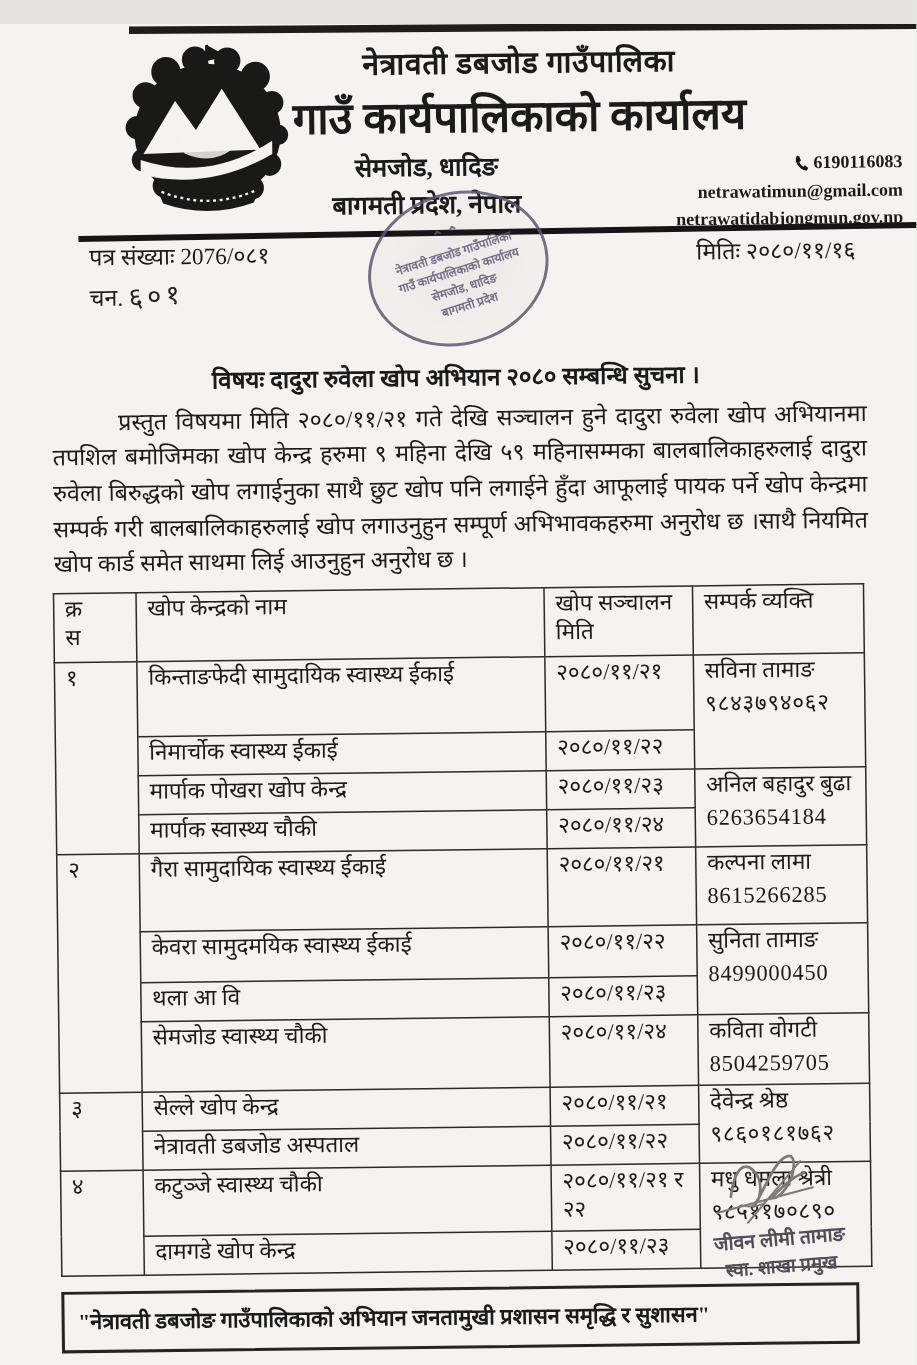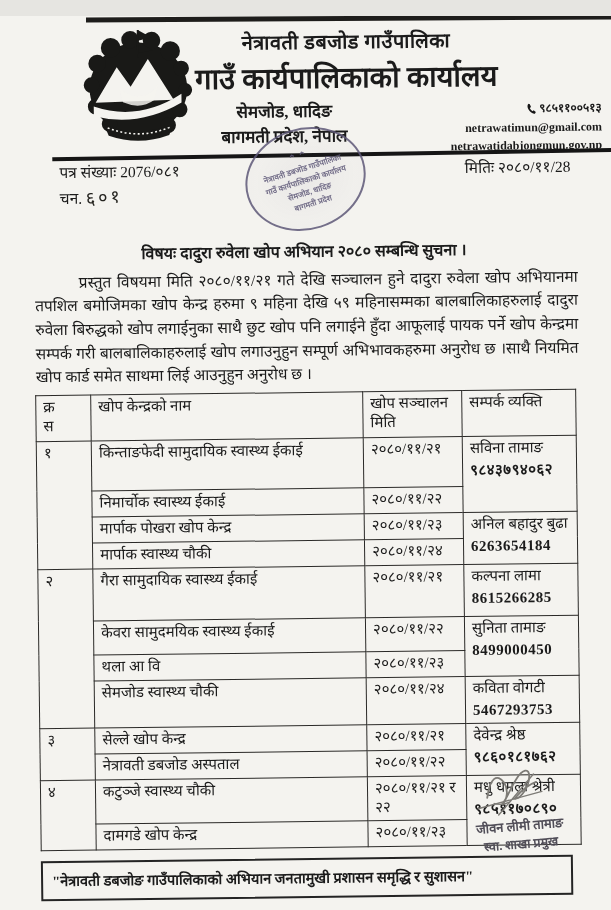--- a/index.html
+++ b/index.html
@@ -50,21 +50,21 @@
 
   
   table { border-collapse:collapse; margin:6px 0 0 35px; width:540px; table-layout:fixed; }
   th, td { border:1.4px solid #2b2a28; font-size:15px; font-weight:normal; text-align:left; vertical-align:top; padding:2px 7px; line-height:1.3; }
   col.c1 { width:55px; } col.c2 { width:272px; } col.c3 { width:99px; } col.c4 { width:114px; }
   tr.hh   th { height:46px; }
   tr.r-lg  td { height:50px; }
   tr.r-xl  td { height:52px; }
   tr.r-md  td { height:34px; }
   tr.r-sm  td { height:26px; }
-  .cell-phone { margin-top:3px; letter-spacing:0.5px;font-weight:bold; }
+  .cell-phone { margin-top:3px; letter-spacing:0.5px; }
 
   
   .slogan-box {
     margin:10px 0 0 35px; width:532px;
     border:2.2px solid #242424; padding:7px 9px 9px 9px;
     font-weight:bold; font-size:14.5px;
   }
   .sig-block { position:absolute; right:18px; top:752px; width:160px; text-align:center; transform:rotate(-4deg); }
   .sig-ink { display:block; margin:0 auto; }
   .sig-name { font-size:13px; font-weight:bold; color:#514e58; line-height:1.4; }
@@ -110,21 +110,21 @@
       <div class="hdr-row">
         <div class="addr">
           <div>सेमजोड, धादिङ</div>
           <div>बागमती प्रदेश, नेपाल</div>
         </div>
         <div class="contact-block">
           <div class="phone-line">
             <svg width="11" height="11" viewBox="0 0 12 12">
               <path d="M3,0.5 C1.2,2.5 2,6 4.5,8.8 C6.2,10.6 8.5,11.8 10,11.4 L11,9.6 8.6,7.6 7.4,8.8 C6.2,8 5,6.6 4.5,5.3 L5.8,4.2 4.6,1.2 Z" fill="#161616"></path>
             </svg>
-            <span>९८५११००५१३</span>
+            <span>6190116083</span>
           </div>
           <div>netrawatimun@gmail.com</div>
           <div>netrawatidabjongmun.gov.np</div>
         </div>
       </div>
     </div>
 
     <div class="divider"></div>
 
     <div class="stamp">
@@ -141,21 +141,21 @@
           <span>पत्र संख्याः</span>
           <span>2076/०८१</span>
         </div>
         <div>
           <span>चन.</span>
           <span class="hand">६०१</span>
         </div>
       </div>
       <div class="meta-right">
         <span>मितिः</span>
-        <span>२०८०/११/28</span>
+        <span>२०८०/११/१६</span>
       </div>
     </div>
 
     <div class="subject">विषयः दादुरा रुवेला खोप अभियान २०८० सम्बन्धि सुचना ।</div>
 
     <div class="body-text">प्रस्तुत विषयमा मिति २०८०/११/२१ गते देखि सञ्चालन हुने दादुरा रुवेला खोप अभियानमा तपशिल बमोजिमका खोप केन्द्र हरुमा  ९ महिना देखि ५९ महिनासम्मका बालबालिकाहरुलाई दादुरा रुवेला बिरुद्धको खोप लगाईनुका साथै छुट खोप पनि लगाईने हुँदा आफूलाई पायक पर्ने खोप केन्द्रमा सम्पर्क गरी बालबालिकाहरुलाई खोप लगाउनुहुन सम्पूर्ण अभिभावकहरुमा अनुरोध छ ।साथै नियमित खोप कार्ड समेत साथमा लिई आउनुहुन अनुरोध छ ।</div>
 
     <table>
       <colgroup>
           <col class="c1">
@@ -219,21 +219,21 @@
       </tr>
       <tr class="r-sm">
         <td>थला आ वि</td>
         <td>२०८०/११/२३</td>
       </tr>
       <tr class="r-md">
         <td>सेमजोड स्वास्थ्य चौकी</td>
         <td>२०८०/११/२४</td>
         <td>
           <div>कविता वोगटी</div>
-          <div class="cell-phone">5467293753</div>
+          <div class="cell-phone">8504259705</div>
         </td>
       </tr>
 
       <tr class="r-sm">
         <td rowspan="2">३</td>
         <td>सेल्ले खोप केन्द्र</td>
         <td>२०८०/११/२१</td>
         <td rowspan="2">
           <div>देवेन्द्र श्रेष्ठ</div>
           <div class="cell-phone">९८६०१८१७६२</div>

